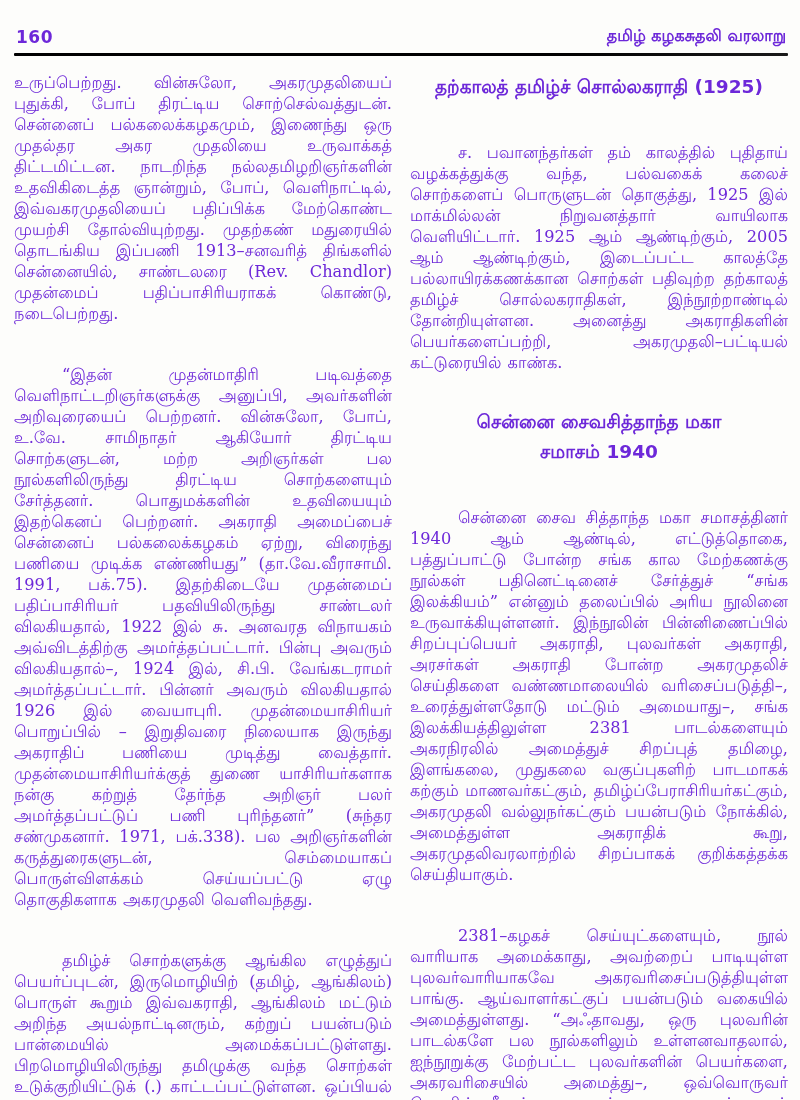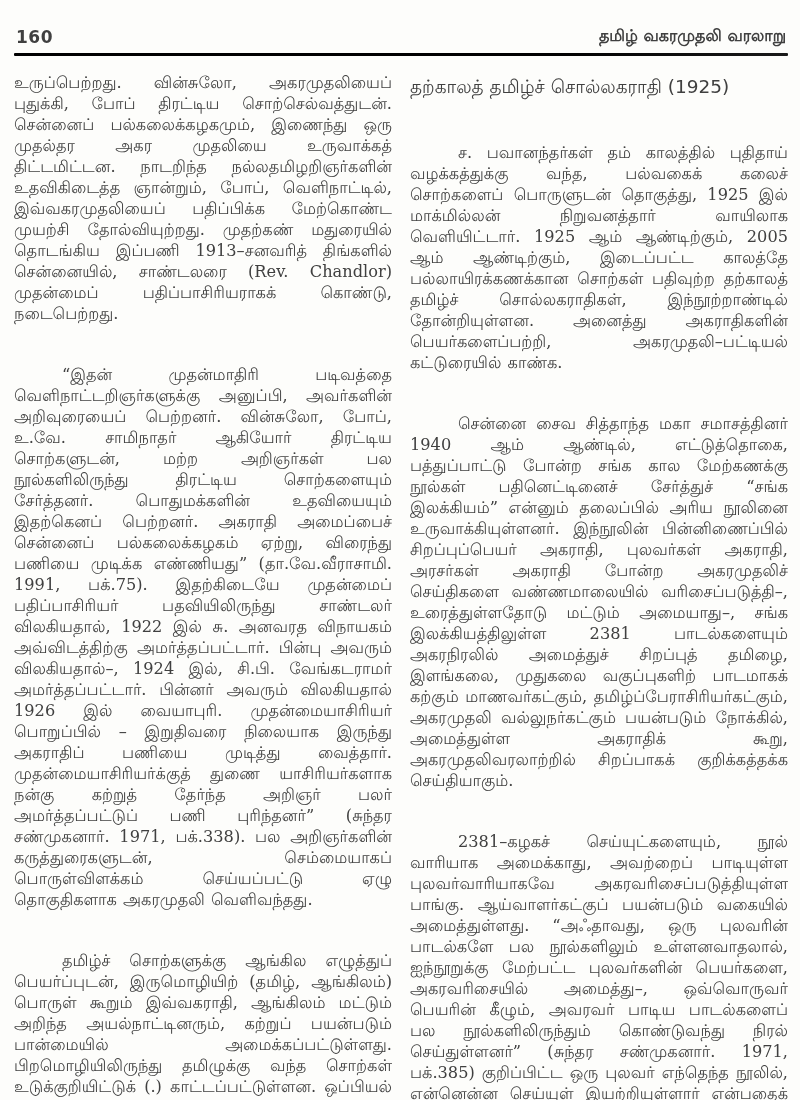--- a/index.html
+++ b/index.html
@@ -6,21 +6,21 @@
     margin: 0;
     padding: 0;
     background: #f7f6f3;
   }
   .page {
     position: relative;
     width: 800px;
     height: 1100px;
     margin: 0 auto;
     background: #fdfdfb;
-    color: #404040;
+    color: #6d28d9;
     font-family: "DejaVu Serif", serif;
     box-sizing: border-box;
     padding: 26px 12px 0 14px;
     overflow: hidden;
   }
   .page-header {
     display: flex;
     justify-content: space-between;
     align-items: flex-end;
     font-family: "DejaVu Sans", sans-serif;
@@ -56,54 +56,59 @@
     line-height: 21px;
     text-align: justify;
     word-spacing: 1px;
   }
   .column p.indent {
     text-indent: 48px;
     margin-top: 40px;
   }
   .section-heading {
     font-family: "DejaVu Sans", sans-serif;
-    font-weight: normal;
+    font-weight: bold;
     font-size: 18.5px;
+    text-align: center;
     margin: 0 0 14px 0;
     line-height: 30px;
   }
   .section-heading.second {
     margin-top: 34px;
   }
   .section-heading .hline {
     display: block;
   }
 </style>
 </head>
 <body>
 
 <div class="page">
 
   <div class="page-header">
     <span class="page-number">160</span>
-    <span class="running-title">தமிழ் வகரமுதலி வரலாறு</span>
+    <span class="running-title">தமிழ் கழகசுதலி வரலாறு</span>
   </div>
   <div class="header-rule"></div>
 
   <div class="columns">
 
     <div class="column">
       <p>உருப்பெற்றது. வின்சுலோ, அகரமுதலியைப் புதுக்கி, போப் திரட்டிய சொற்செல்வத்துடன். சென்னைப் பல்கலைக்கழகமும், இணைந்து ஒரு முதல்தர அகர முதலியை உருவாக்கத் திட்டமிட்டன. நாடறிந்த நல்லதமிழறிஞர்களின் உதவிகிடைத்த ஞான்றும், போப், வெளிநாட்டில், இவ்வகரமுதலியைப் பதிப்பிக்க மேற்கொண்ட முயற்சி தோல்வியுற்றது. முதற்கண் மதுரையில் தொடங்கிய இப்பணி 1913–சனவரித் திங்களில் சென்னையில், சாண்டலரை (Rev. Chandlor) முதன்மைப் பதிப்பாசிரியராகக் கொண்டு, நடைபெற்றது.</p>
       <p class="indent">“இதன் முதன்மாதிரி படிவத்தை வெளிநாட்டறிஞர்களுக்கு அனுப்பி, அவர்களின் அறிவுரையைப் பெற்றனர். வின்சுலோ, போப், உ.வே. சாமிநாதர் ஆகியோர் திரட்டிய சொற்களுடன், மற்ற அறிஞர்கள் பல நூல்களிலிருந்து திரட்டிய சொற்களையும் சேர்த்தனர். பொதுமக்களின் உதவியையும் இதற்கெனப் பெற்றனர். அகராதி அமைப்பைச் சென்னைப் பல்கலைக்கழகம் ஏற்று, விரைந்து பணியை முடிக்க எண்ணியது” (தா.வே.வீராசாமி. 1991, பக்.75). இதற்கிடையே முதன்மைப் பதிப்பாசிரியர் பதவியிலிருந்து சாண்டலர் விலகியதால், 1922 இல் சு. அனவரத விநாயகம் அவ்விடத்திற்கு அமர்த்தப்பட்டார். பின்பு அவரும் விலகியதால்–, 1924 இல், சி.பி. வேங்கடராமர் அமர்த்தப்பட்டார். பின்னர் அவரும் விலகியதால் 1926 இல் வையாபுரி. முதன்மையாசிரியர் பொறுப்பில் – இறுதிவரை நிலையாக இருந்து அகராதிப் பணியை முடித்து வைத்தார். முதன்மையாசிரியர்க்குத் துணை யாசிரியர்களாக நன்கு கற்றுத் தேர்ந்த அறிஞர் பலர் அமர்த்தப்பட்டுப் பணி புரிந்தனர்” (சுந்தர சண்முகனார். 1971, பக்.338). பல அறிஞர்களின் கருத்துரைகளுடன், செம்மையாகப் பொருள்விளக்கம் செய்யப்பட்டு ஏழு தொகுதிகளாக அகரமுதலி வெளிவந்தது.</p>
       <p class="indent">தமிழ்ச் சொற்களுக்கு ஆங்கில எழுத்துப் பெயர்ப்புடன், இருமொழியிற் (தமிழ், ஆங்கிலம்) பொருள் கூறும் இவ்வகராதி, ஆங்கிலம் மட்டும் அறிந்த அயல்நாட்டினரும், கற்றுப் பயன்படும் பான்மையில் அமைக்கப்பட்டுள்ளது. பிறமொழியிலிருந்து தமிழுக்கு வந்த சொற்கள் உடுக்குறியிட்டுக் (.) காட்டப்பட்டுள்ளன. ஒப்பியல் மொழி ஆராய்ச்சியாளர்க்கு உறுதுணை புரியும் பாங்கினில், தேவையான இடங்களில் இனச்சொற்களும், உலகியல் வழக்குச் சொற்களும், இவ்வகராதியில் இடம் பெற்றுள்ளன.</p>
     </div>
 
     <div class="column">
       <h2 class="section-heading">தற்காலத் தமிழ்ச் சொல்லகராதி (1925)</h2>
       <p class="indent">ச. பவானந்தர்கள் தம் காலத்தில் புதிதாய் வழக்கத்துக்கு வந்த, பல்வகைக் கலைச் சொற்களைப் பொருளுடன் தொகுத்து, 1925 இல் மாக்மில்லன் நிறுவனத்தார் வாயிலாக வெளியிட்டார். 1925 ஆம் ஆண்டிற்கும், 2005 ஆம் ஆண்டிற்கும், இடைப்பட்ட காலத்தே பல்லாயிரக்கணக்கான சொற்கள் பதிவுற்ற தற்காலத் தமிழ்ச் சொல்லகராதிகள், இந்நூற்றாண்டில் தோன்றியுள்ளன. அனைத்து அகராதிகளின் பெயர்களைப்பற்றி, அகரமுதலி–பட்டியல் கட்டுரையில் காண்க.</p>
 
+      <h2 class="section-heading second">
+        <span class="hline">சென்னை சைவசித்தாந்த மகா</span>
+        <span class="hline">சமாசம் 1940</span>
+      </h2>
       <p class="indent">சென்னை சைவ சித்தாந்த மகா சமாசத்தினர் 1940 ஆம் ஆண்டில், எட்டுத்தொகை, பத்துப்பாட்டு போன்ற சங்க கால மேற்கணக்கு நூல்கள் பதினெட்டினைச் சேர்த்துச் “சங்க இலக்கியம்” என்னும் தலைப்பில் அரிய நூலினை உருவாக்கியுள்ளனர். இந்நூலின் பின்னிணைப்பில் சிறப்புப்பெயர் அகராதி, புலவர்கள் அகராதி, அரசர்கள் அகராதி போன்ற அகரமுதலிச் செய்திகளை வண்ணமாலையில் வரிசைப்படுத்தி–, உரைத்துள்ளதோடு மட்டும் அமையாது–, சங்க இலக்கியத்திலுள்ள 2381 பாடல்களையும் அகரநிரலில் அமைத்துச் சிறப்புத் தமிழை, இளங்கலை, முதுகலை வகுப்புகளிற் பாடமாகக் கற்கும் மாணவர்கட்கும், தமிழ்ப்பேராசிரியர்கட்கும், அகரமுதலி வல்லுநர்கட்கும் பயன்படும் நோக்கில், அமைத்துள்ள அகராதிக் கூறு, அகரமுதலிவரலாற்றில் சிறப்பாகக் குறிக்கத்தக்க செய்தியாகும்.</p>
       <p class="indent">2381–கழகச் செய்யுட்களையும், நூல் வாரியாக அமைக்காது, அவற்றைப் பாடியுள்ள புலவர்வாரியாகவே அகரவரிசைப்படுத்தியுள்ள பாங்கு. ஆய்வாளர்கட்குப் பயன்படும் வகையில் அமைத்துள்ளது. “அஃதாவது, ஒரு புலவரின் பாடல்களே பல நூல்களிலும் உள்ளனவாதலால், ஐந்நூறுக்கு மேற்பட்ட புலவர்களின் பெயர்களை, அகரவரிசையில் அமைத்து–, ஒவ்வொருவர் பெயரின் கீழும், அவரவர் பாடிய பாடல்களைப் பல நூல்களிலிருந்தும் கொண்டுவந்து நிரல் செய்துள்ளனர்” (சுந்தர சண்முகனார். 1971, பக்.385) குறிப்பிட்ட ஒரு புலவர் எந்தெந்த நூலில், என்னென்ன செய்யுள் இயற்றியுள்ளார் என்பதைக் சுட்டும் இவ்வரிய பதிப்பு, இது</p>
     </div>
 
   </div>
 
 </div>
 
 </body></html>

